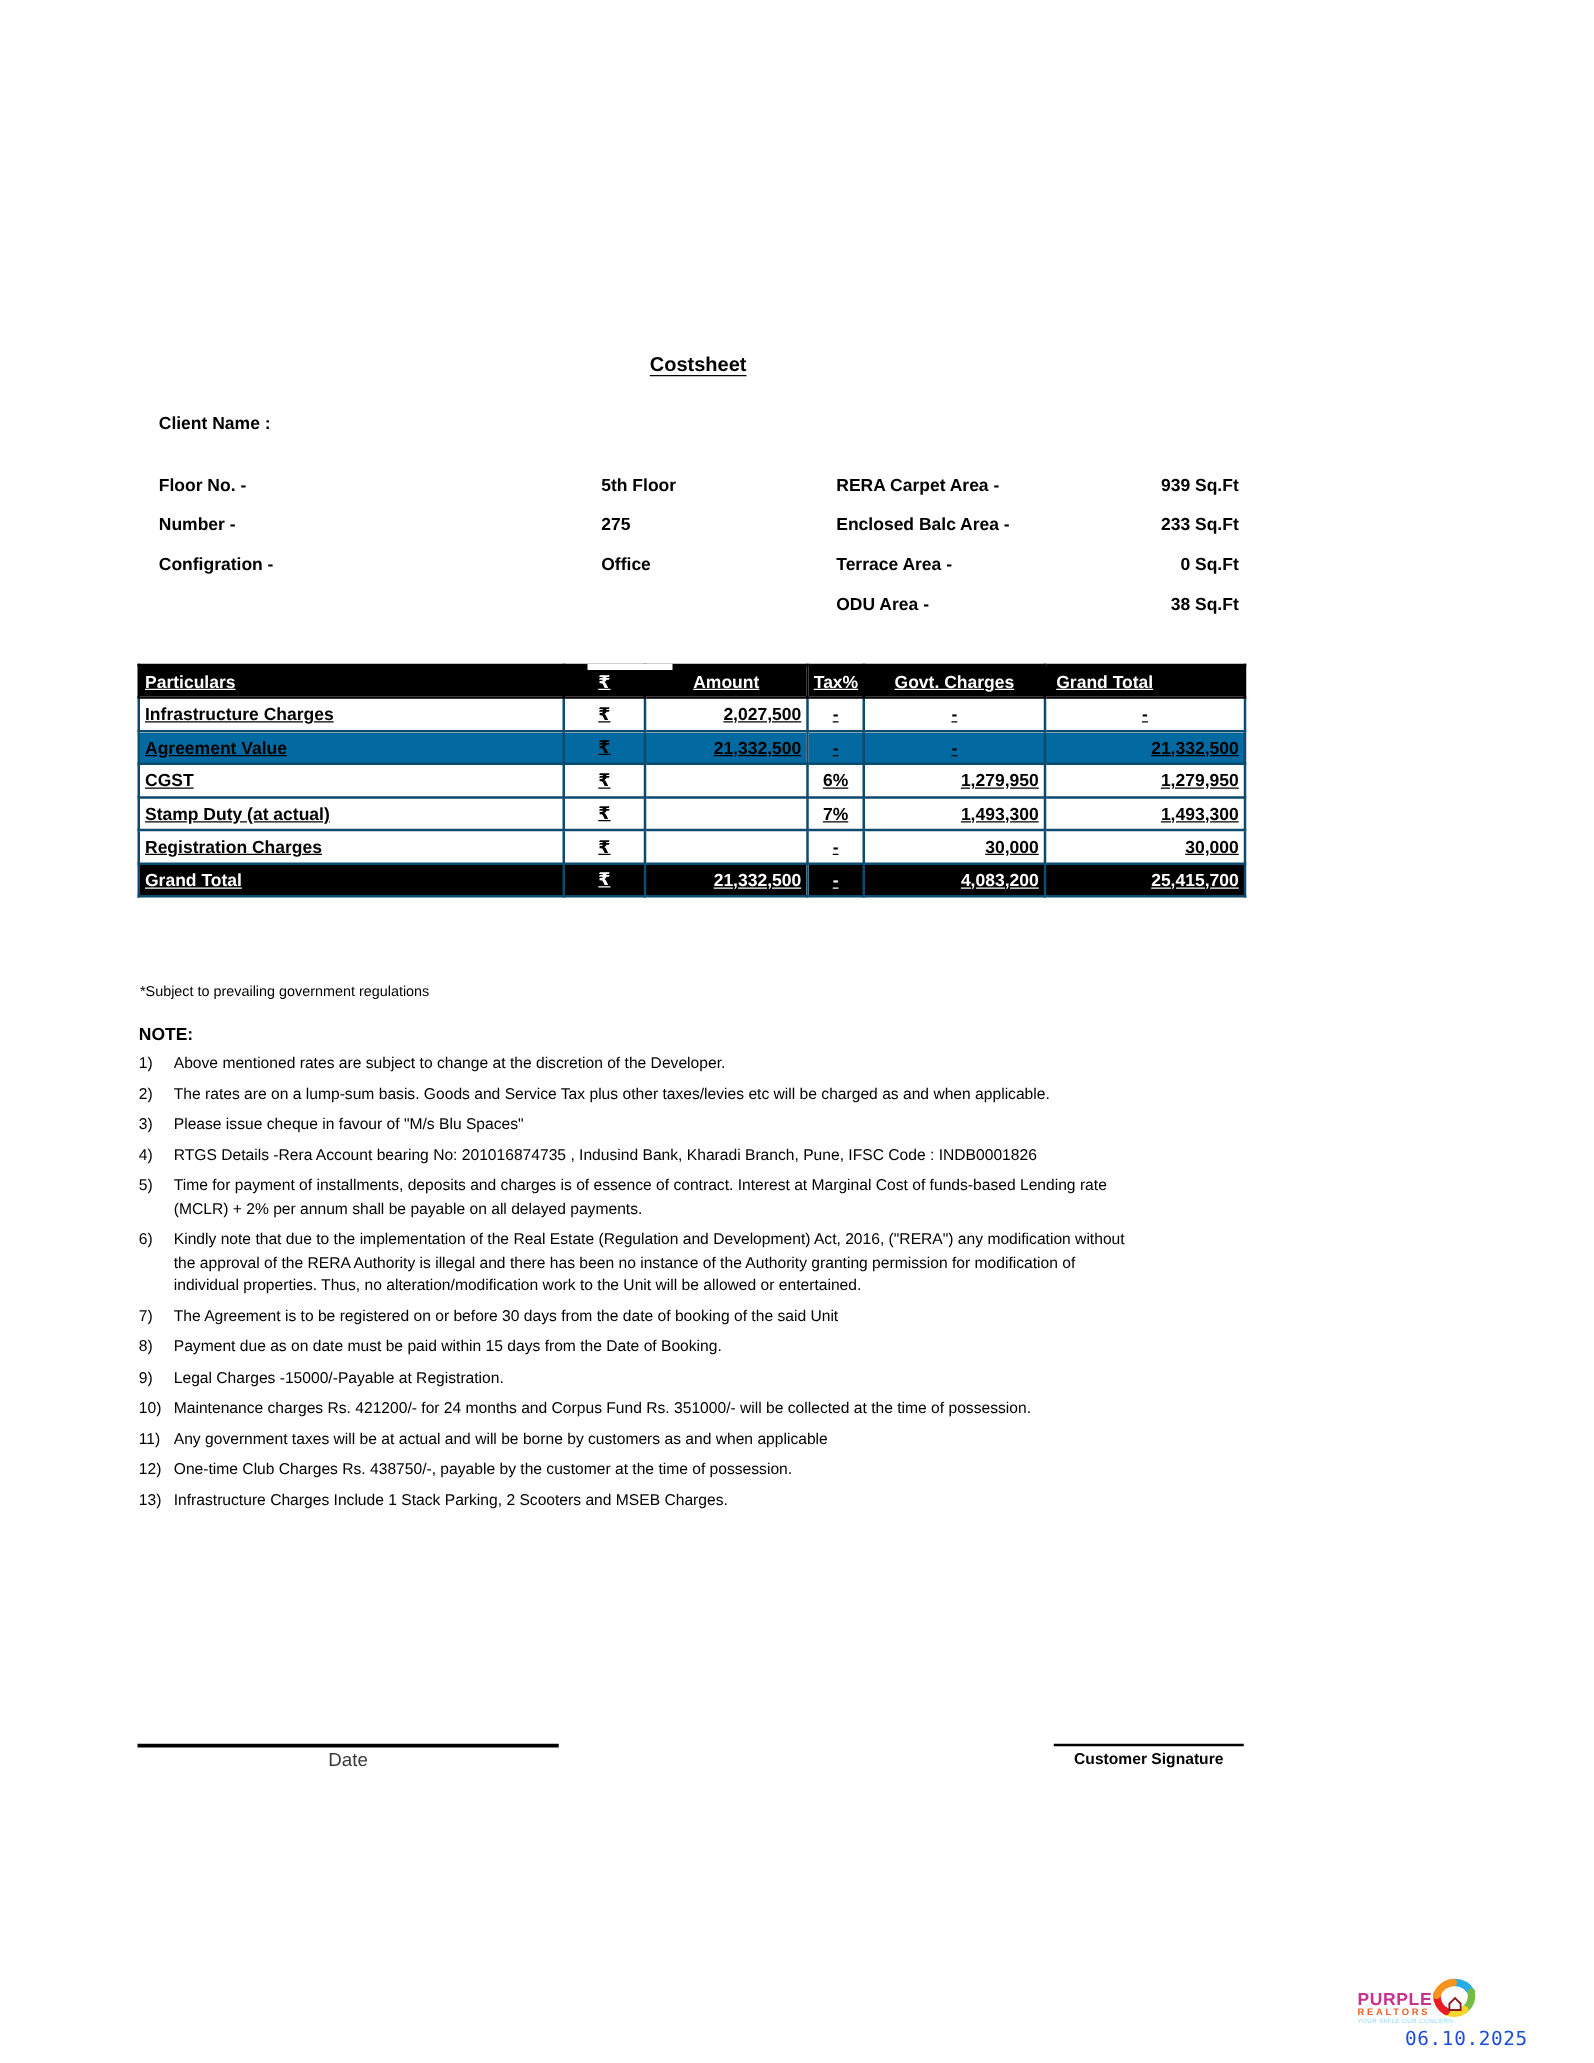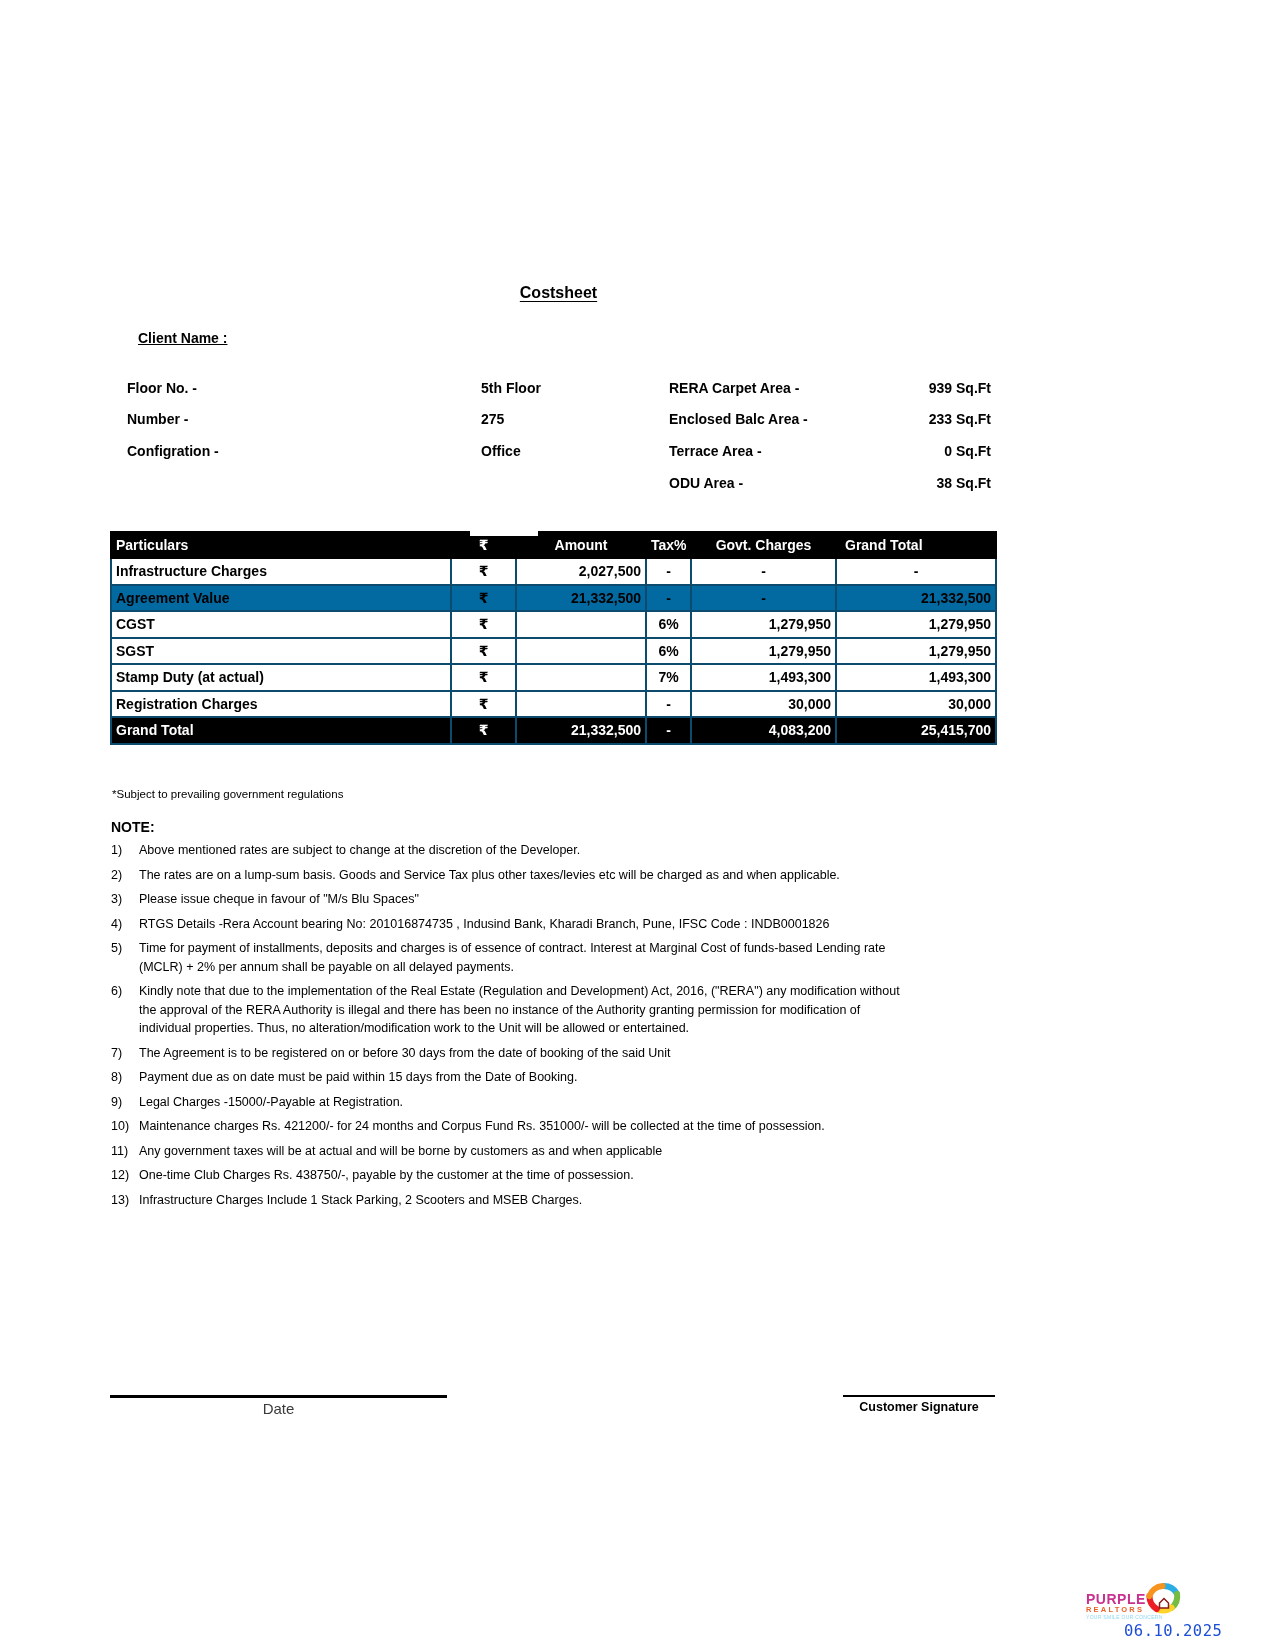--- a/index.html
+++ b/index.html
@@ -5,32 +5,32 @@
   html,body{margin:0;padding:0;background:#fff;}
   .page{
     position:relative;width:1275px;height:1650px;background:#ffffff;
     font-family:"Liberation Sans","DejaVu Sans",sans-serif;color:#000;overflow:hidden;
   }
   .title{
     position:absolute;left:110px;top:278px;width:885px;margin:6px;
     text-align:center;font-size:16px;font-weight:bold;
     text-decoration:underline;text-underline-offset:3px;
   }
-  .client{position:absolute;left:138px;top:330px;font-size:14px;font-weight:bold;text-decoration:underline;}
+  .client{position:absolute;left:127px;top:330px;font-size:14px;font-weight:bold;}
   .irow{
     position:absolute;left:127px;width:866px;display:grid;
     grid-template-columns:354px 188px 212px 1fr;
     font-size:14px;font-weight:bold;
   }
   .irow .ival2{text-align:right;padding-right:2px;}
   .r1{top:380px}.r2{top:411px}.r3{top:443px}.r4{top:475px}
 
   .table-wrap{position:absolute;left:110px;top:531px;width:889px;}
   table{border-collapse:collapse;table-layout:fixed;width:885px;font-size:14px;font-weight:bold;}
-  th,td{border:2px solid #0c4a6e;padding:0 4px;overflow:hidden;white-space:nowrap;}
+  th,td{border:2px solid #0c4a6e;padding:0 4px;overflow:hidden;white-space:nowrap;text-decoration:underline;}
   thead th{background:#000;color:#fff;height:24px;border-color:#000;}
   tbody td{height:24.5px;}
   .al{text-align:left;}.ac{text-align:center;}.ar{text-align:right;}
   .h-gt{text-align:left;padding-left:8px;}
   .gray-row td{background:#0369a1;}
   .total-row td{background:#000;color:#fff;}
   td.dash,th.dash{text-align:center;}
   .notch{position:absolute;left:360px;top:0;width:68px;height:5px;background:#fff;z-index:2;}
 
   .footnote{position:absolute;left:112px;top:788px;font-size:11.5px;}
@@ -129,28 +129,20 @@
         </tr>
         <tr>
           <td class="al">CGST</td>
             <td class="ac">₹</td>
             <td class="ar"></td>
             <td class="ac">6%</td>
             <td class="ar">1,279,950</td>
             <td class="ar">1,279,950</td>
         </tr>
         <tr>
-          <td class="al">SGST</td>
-            <td class="ac">₹</td>
-            <td class="ar"></td>
-            <td class="ac">6%</td>
-            <td class="ar">1,279,950</td>
-            <td class="ar">1,279,950</td>
-        </tr>
-        <tr>
           <td class="al">Stamp Duty (at actual)</td>
             <td class="ac">₹</td>
             <td class="ar"></td>
             <td class="ac">7%</td>
             <td class="ar">1,493,300</td>
             <td class="ar">1,493,300</td>
         </tr>
         <tr>
           <td class="al">Registration Charges</td>
             <td class="ac">₹</td>

